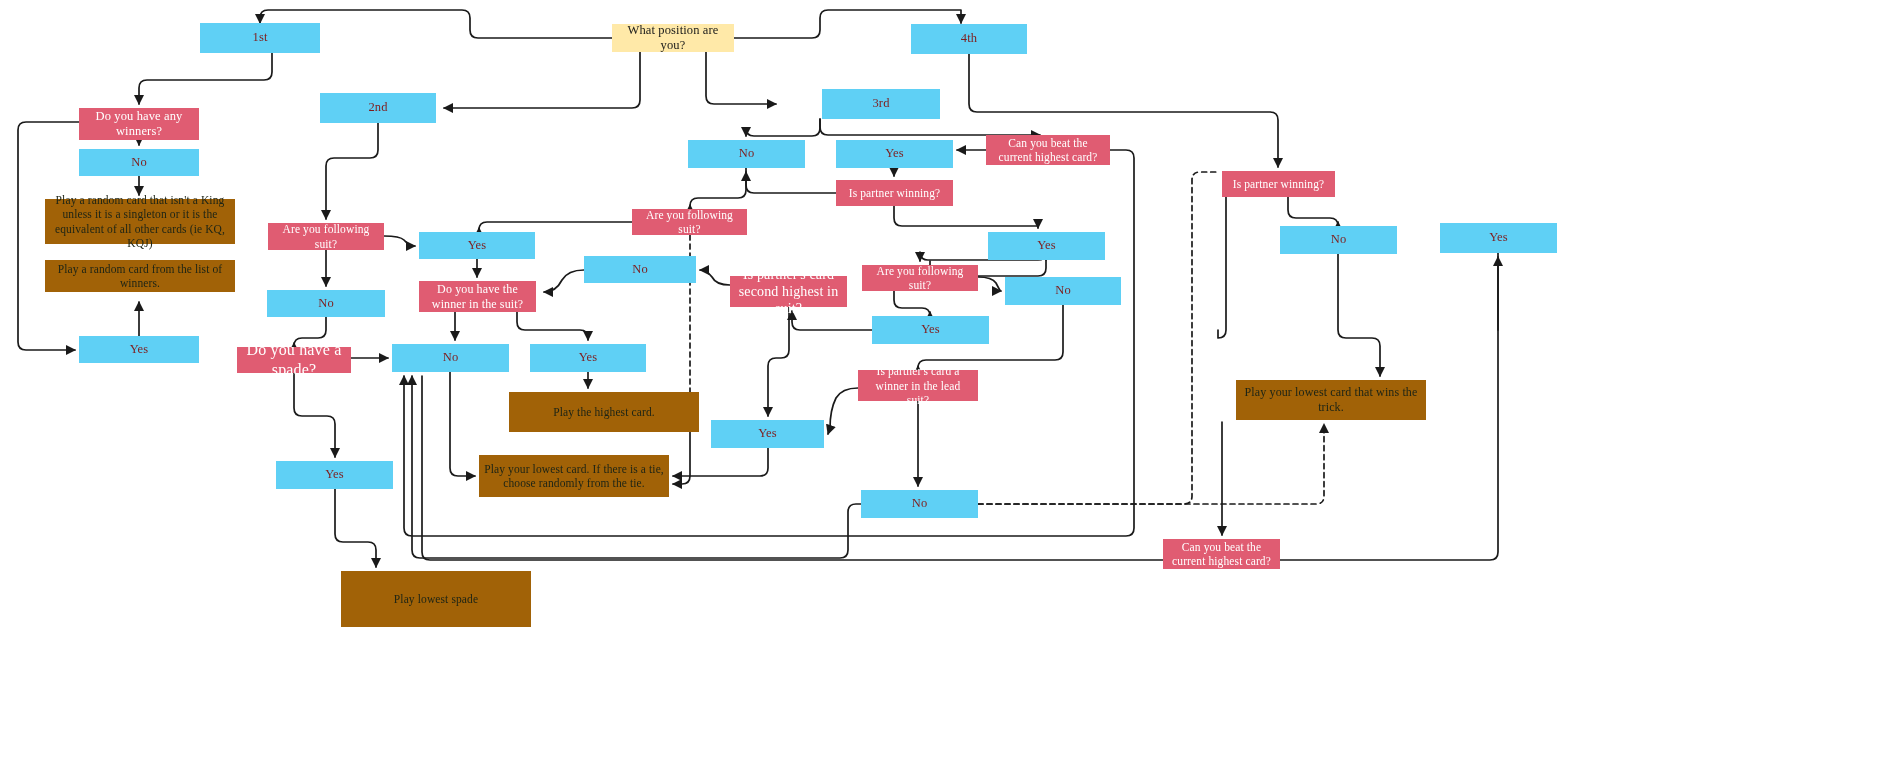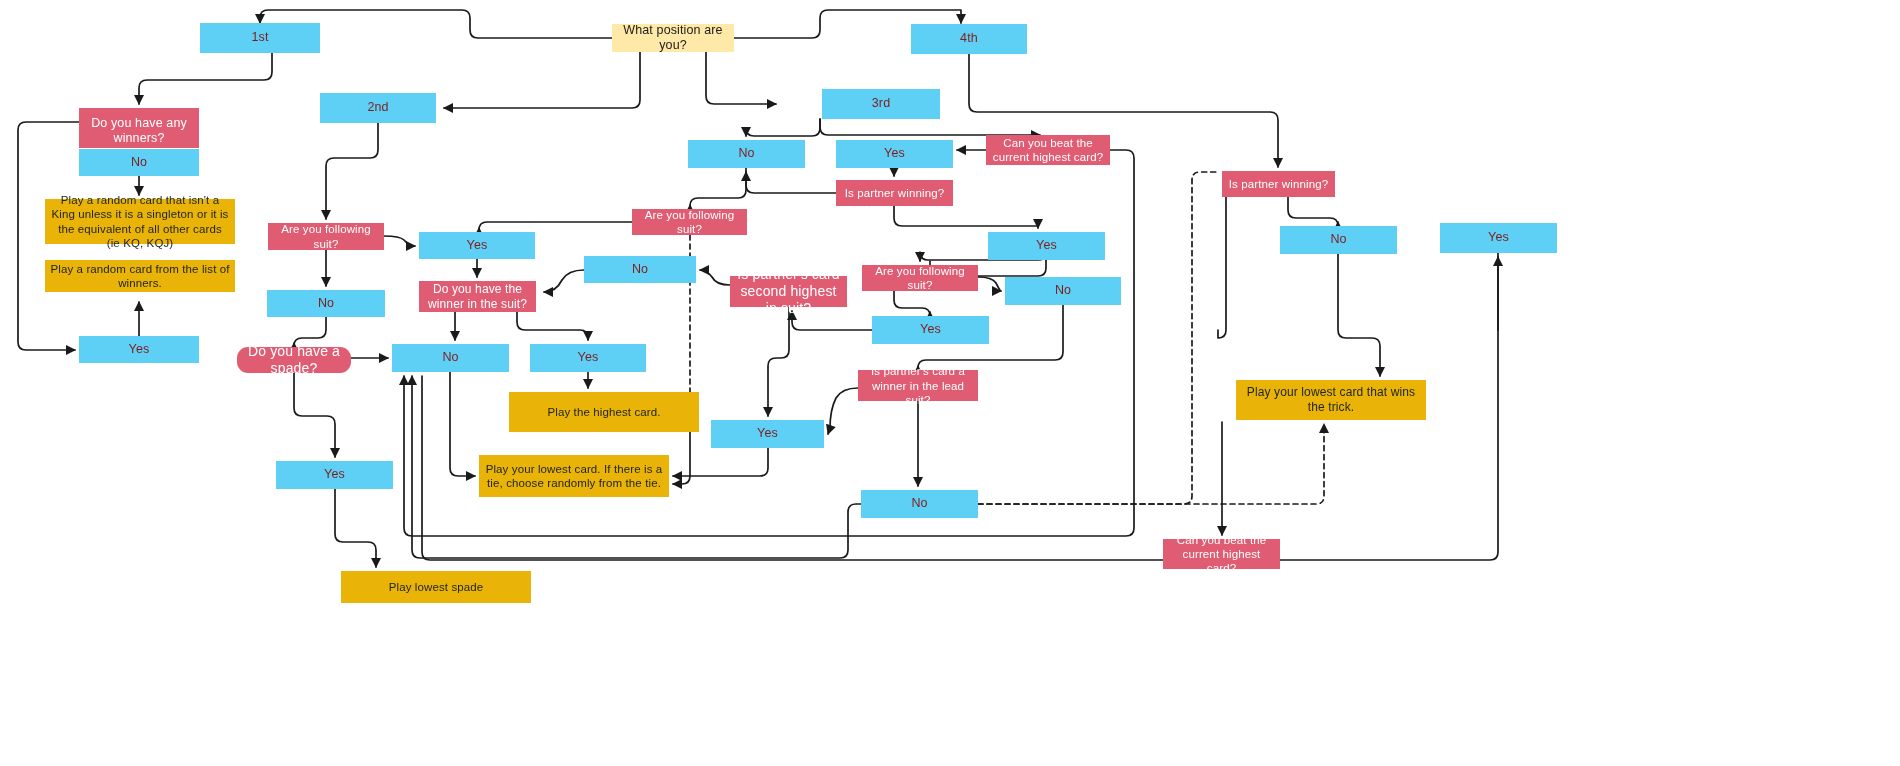--- a/index.html
+++ b/index.html
@@ -5,21 +5,21 @@
   html, body {
     margin: 0;
     padding: 0;
     background: #ffffff;
   }
   #canvas {
     position: relative;
     width: 1900px;
     height: 766px;
     background: #ffffff;
-    font-family: Liberation Sans, sans-serif;
+    font-family: Liberation Serif, serif;
     overflow: hidden;
   }
   #edge-layer {
     position: absolute;
     left: 0;
     top: 0;
     width: 1900px;
     height: 766px;
     pointer-events: none;
   }
@@ -42,21 +42,21 @@
   }
   .node.decision {
     background: #e05c72;
     color: #ffffff;
   }
   .node.option {
     background: #5fd0f5;
     color: #7f1d1d;
   }
   .node.action {
-    background: #eab308;
+    background: #a16207;
     color: #1c2416;
     justify-content: flex-end;
   }
   .node span {
     display: block;
     width: 100%;
   }
 </style>
 </head>
 <body>
@@ -193,21 +193,21 @@
   <div class="node option" style="left:320px; top:93px;  width:116px; height:30px;">
       <span>2nd</span>
     </div>
   <div class="node option" style="left:784px; top:89px;  width:118px; height:30px;margin-left:38px;">
       <span>3rd</span>
     </div>
   <div class="node option" style="left:911px; top:24px;  width:116px; height:30px;">
       <span>4th</span>
     </div>
 
-  <div class="node decision" style="left:79px;  top:108px; width:120px; height:40px;align-items:flex-end;">
+  <div class="node decision" style="left:79px;  top:108px; width:120px; height:32px;">
       <span>Do you have any winners?</span>
     </div>
   <div class="node option" style="left:79px;  top:149px; width:120px; height:27px;">
       <span>No</span>
     </div>
   <div class="node option" style="left:79px;  top:336px; width:120px; height:27px;">
       <span>Yes</span>
     </div>
   <div class="node action" style="left:45px;  top:199px; width:190px; height:45px; font-size:11.5px;">
       <span>Play a random card that isn't a King unless it is a singleton or it is the equivalent of all other cards (ie KQ, KQJ)</span>
@@ -221,39 +221,39 @@
     </div>
   <div class="node option" style="left:419px; top:232px; width:116px; height:27px;">
       <span>Yes</span>
     </div>
   <div class="node option" style="left:267px; top:290px; width:118px; height:27px;">
       <span>No</span>
     </div>
   <div class="node decision" style="left:419px; top:281px; width:117px; height:31px; font-size:12px;">
       <span>Do you have the winner in the suit?</span>
     </div>
-  <div class="node decision" style="left:237px; top:347px; width:114px; height:26px; font-size:14px;border-radius:11px;">
+  <div class="node decision" style="left:237px; top:347px; width:114px; height:26px; font-size:16px;">
       <span>Do you have a spade?</span>
     </div>
   <div class="node option" style="left:392px; top:344px; width:117px; height:28px;">
       <span>No</span>
     </div>
   <div class="node option" style="left:530px; top:344px; width:116px; height:28px;">
       <span>Yes</span>
     </div>
   <div class="node option" style="left:276px; top:461px; width:117px; height:28px;">
       <span>Yes</span>
     </div>
   <div class="node action" style="left:479px; top:455px; width:190px; height:42px; font-size:11.5px;">
       <span>Play your lowest card. If there is a tie, choose randomly from the tie.</span>
     </div>
   <div class="node action" style="left:509px; top:392px; width:190px; height:40px; font-size:11.5px;">
       <span>Play the highest card.</span>
     </div>
-  <div class="node action" style="left:341px; top:571px; width:190px; height:32px; font-size:11.5px;">
+  <div class="node action" style="left:341px; top:571px; width:190px; height:56px; font-size:11.5px;">
       <span>Play lowest spade</span>
     </div>
 
   <div class="node option" style="left:688px; top:140px; width:117px; height:28px;">
       <span>No</span>
     </div>
   <div class="node option" style="left:836px; top:140px; width:117px; height:28px;">
       <span>Yes</span>
     </div>
   <div class="node decision" style="left:632px; top:209px; width:115px; height:26px; font-size:11.5px;">

